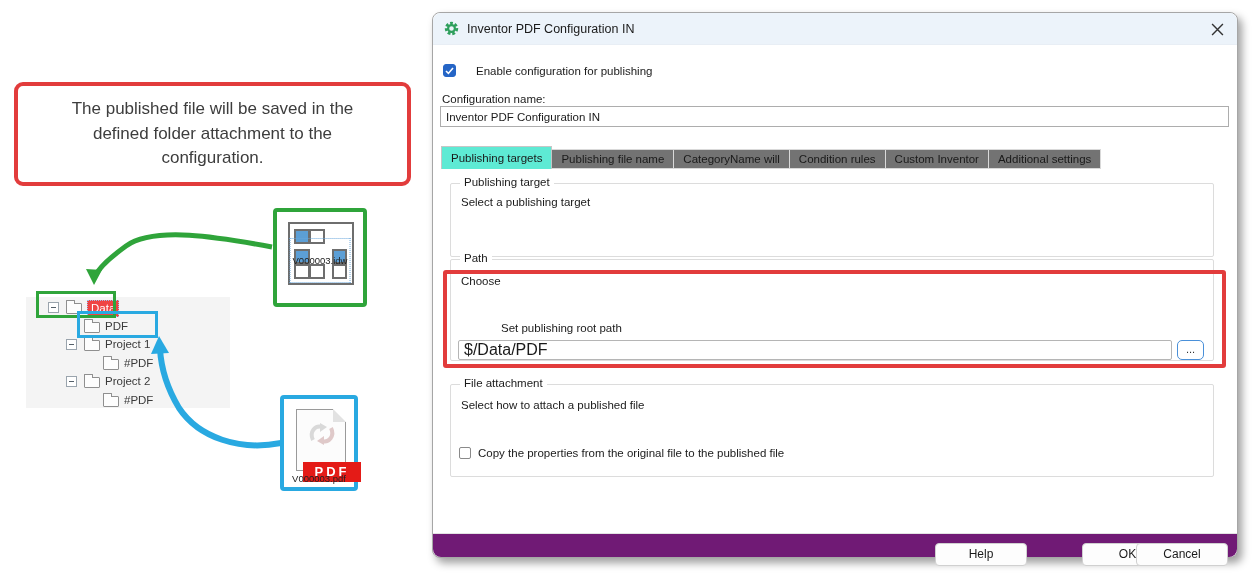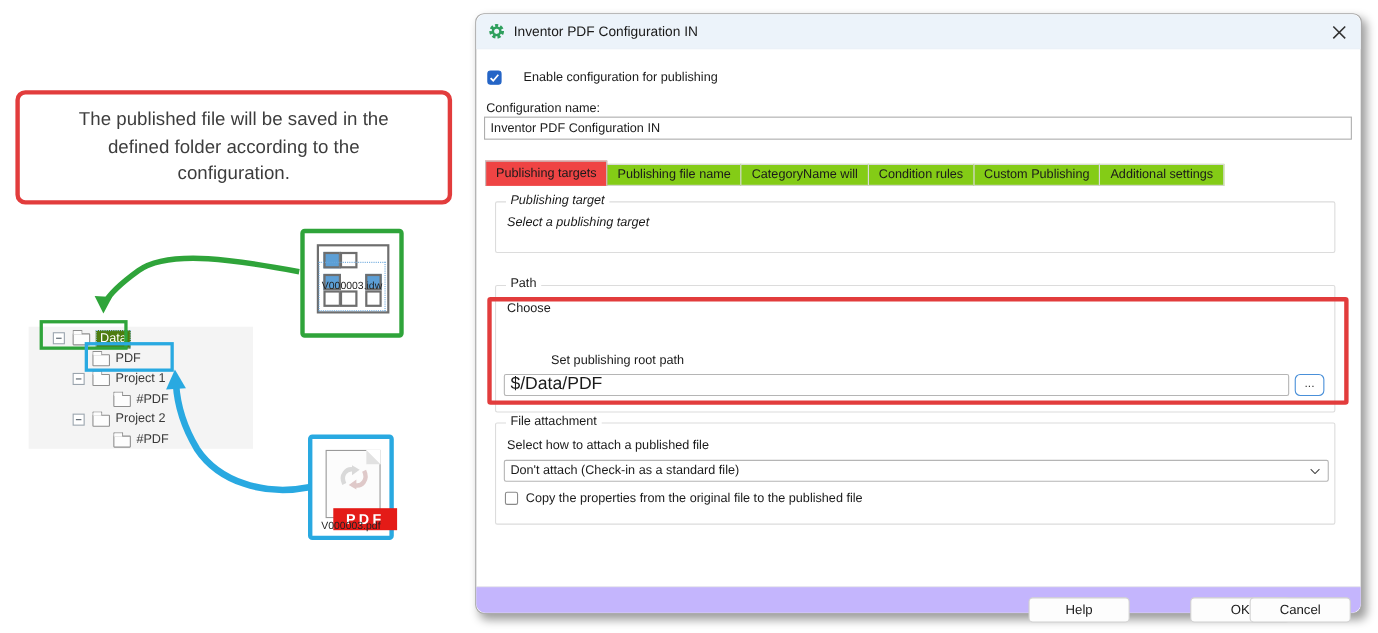--- a/index.html
+++ b/index.html
@@ -8,21 +8,21 @@
   .abs { position:absolute; }
 
   
   #callout { left:14px; top:82px; width:397px; height:104px; border:4px solid #E23C3C;
              border-radius:9px; background:#fff; display:flex; align-items:center; justify-content:center; }
   #callout .txt { font-size:17px; color:#3d3d3d; text-align:center; line-height:1.45; padding:0 38px; }
 
   #tree-panel { left:26px; top:297px; width:204px; height:111px; background:#f4f4f4; }
   .tree-row { position:absolute; left:0; height:17px; width:430px; }
   .tree-row .label { position:absolute; top:0; font-size:11.5px; color:#3a3a3a; line-height:17px; white-space:nowrap; }
-  .tree-row .label.sel { background:#4d7c0f; color:#fff; padding:0 3px; border:1px dotted #9ec7ef; line-height:15px; top:1px; }
+  .tree-row .label.sel { background:#ef4444; color:#fff; padding:0 3px; border:1px dotted #9ec7ef; line-height:15px; top:1px; }
   .expander { position:absolute; top:3px; width:11px; height:11px; border:1px solid #9aa4ad; background:#fff; }
   .expander::before { content:""; position:absolute; left:2px; right:2px; top:4px; height:1px; background:#55606a; }
   .folder { position:absolute; top:4px; width:16px; height:11px; border:1px solid #8f8f8f; border-radius:1px; background:#fdfdfd; }
   .folder::before { content:""; position:absolute; top:-4px; left:-1px; width:7px; height:3px;
                     border:1px solid #8f8f8f; border-bottom:none; border-radius:1px 1px 0 0; background:#fdfdfd; }
 
   #green-rect { left:36px; top:291px; width:80px; height:27px; border:3px solid #2FA43A; z-index:4; }
   #blue-rect  { left:77px; top:311px; width:81px; height:27px; border:3px solid #29A9E1; z-index:5; }
 
   
@@ -56,51 +56,51 @@
   .row-check { position:absolute; display:flex; align-items:center; }
   .cb-on { width:13px; height:13px; background:#2565C6; border:1px solid #2565C6; border-radius:3px;
            display:flex; align-items:center; justify-content:center; }
   .cb-off { width:12px; height:12px; background:#fff; border:1px solid #8a8a8a; border-radius:2px; }
   .lbl { font-size:11.5px; color:#1a1a1a; }
 
   #cfg-input { position:absolute; left:7px; top:93px; width:789px; height:21px; border:1px solid #adadad;
                font-size:11.5px; color:#1a1a1a; padding:0 5px; font-family:"Liberation Sans", sans-serif; background:#fff; }
 
   #tabstrip { position:absolute; left:9px; top:133px; height:23px; display:flex; align-items:flex-end; }
-  .tab { height:20px; line-height:19px; padding:0 9px; font-size:11.5px; color:#1a1a1a; background:#84cc16;
+  .tab { height:20px; line-height:19px; padding:0 9px; font-size:11.5px; color:#1a1a1a; background:#737373;
          border:1px solid #d9d9d9; margin-left:-1px; white-space:nowrap; cursor:pointer; }
-  .tab.active { height:23px; line-height:22px; background:#ef4444; border:1px solid #c6c6c6; border-bottom:none; z-index:2; }
+  .tab.active { height:23px; line-height:22px; background:#5eead4; border:1px solid #c6c6c6; border-bottom:none; z-index:2; }
 
   .group { position:absolute; border:1px solid #dcdcdc; border-radius:2px; background:#fff; }
   .group-label { position:absolute; top:-8px; left:9px; background:#fff; padding:0 4px; font-size:11.5px; color:#1a1a1a; white-space:nowrap; }
   .field-label { position:absolute; font-size:11.5px; color:#1a1a1a; white-space:nowrap; }
 
   .combo { position:absolute; height:20px; background:#fff; border:1px solid #b5b5b5; border-radius:2px; cursor:pointer; }
   .combo .val { position:absolute; left:5px; top:0; line-height:18px; font-size:11.5px; color:#1a1a1a; white-space:nowrap; }
   .combo svg { position:absolute; right:7px; top:7px; }
 
   .textbox { position:absolute; height:20px; background:#fff; border:1px solid #b5b5b5; border-radius:2px; }
   .textbox .val { position:absolute; left:5px; top:0; line-height:18px; font-size:16px; color:#1a1a1a; white-space:nowrap; }
 
   #browse-btn { position:absolute; left:726px; top:80px; width:27px; height:20px; border:1.5px solid #4A90D9;
                 border-radius:5px; background:#fff; font-size:11px; color:#333; text-align:center; line-height:16px; cursor:pointer; }
 
   #red-overlay { position:absolute; left:10px; top:257px; width:783px; height:98px; border:4px solid #E23C3C;
                  border-radius:3px; z-index:6; pointer-events:none; }
 
-  #footer { position:absolute; left:0; bottom:0; right:0; height:24px; background:#c4b5fd;
+  #footer { position:absolute; left:0; bottom:0; right:0; height:24px; background:#701a75;
             border-top:1px solid #e3e3e3; border-radius:0 0 8px 8px;text-decoration:underline; }
   .btn { position:absolute; top:9px; height:23px; background:#fdfdfd; border:1px solid #d0d0d0; border-radius:4px;
          font-size:12px; color:#1a1a1a; text-align:center; line-height:21px; cursor:pointer; }
 </style>
 </head>
 <body>
 
 <div class="abs" id="callout">
-  <div class="txt">The published file will be saved in the defined folder according to the configuration.</div>
+  <div class="txt">The published file will be saved in the defined folder attachment to the configuration.</div>
 </div>
 
 <div class="abs" id="tree-panel"></div>
 
 <div>
   <div class="tree-row" style="top:299px;">
     <span class="expander" style="left:48px;"></span>
     <span class="folder" style="left:66px;"></span>
     <span class="label sel" style="left:87px;">Data</span>
   </div>
@@ -192,50 +192,44 @@
   </div>
 
   <div class="field-label" style="left:9px; top:80px;">Configuration name:</div>
   <input id="cfg-input" type="text" value="Inventor PDF Configuration IN" style="">
 
   <div id="tabstrip">
     <span class="tab active">Publishing targets</span>
     <span class="tab">Publishing file name</span>
     <span class="tab">CategoryName will</span>
     <span class="tab">Condition rules</span>
-    <span class="tab">Custom Publishing</span>
+    <span class="tab">Custom Inventor</span>
     <span class="tab">Additional settings</span>
   </div>
 
-  <div class="group" style="left:17px; top:170px; width:764px; height:47px;font-style:italic;">
+  <div class="group" style="left:17px; top:170px; width:764px; height:74px;">
     <span class="group-label">Publishing target</span>
     <span class="field-label" style="left:10px; top:12px;">Select a publishing target</span>
   </div>
 
-  <div class="group" style="left:17px; top:246px; width:764px; height:116px;">
+  <div class="group" style="left:17px; top:246px; width:764px; height:102px;">
     <span class="group-label">Path</span>
     <span class="field-label" style="left:10px; top:15px;">Choose</span>
     <span class="field-label" style="left:10px; top:62px;margin-left:40px;">Set publishing root path</span>
     <div class="textbox" style="left:7px; top:80px; width:714px;">
       <span class="val">$/Data/PDF</span>
     </div>
     <div id="browse-btn">...</div>
   </div>
 
   <div id="red-overlay"></div>
 
   <div class="group" style="left:17px; top:371px; width:764px; height:93px;">
     <span class="group-label">File attachment</span>
     <span class="field-label" style="left:10px; top:14px;">Select how to attach a published file</span>
-    <div class="combo" style="left:7px; top:33px; width:750px;">
-      <span class="val">Don't attach (Check-in as a standard file)</span>
-      <svg width="9" height="5" viewBox="0 0 9 5">
-          <path d="M0.5 0.5 L4.5 4.5 L8.5 0.5" stroke="#444" fill="none"></path>
-        </svg>
-    </div>
     <div class="row-check" style="left:8px; top:62px;">
       <span class="cb-off"></span>
       <span class="lbl" style="margin-left:7px;">Copy the properties from the original file to the published file</span>
     </div>
   </div>
 
   <div id="footer">
     <div class="btn" style="left:502px; width:92px;">Help</div>
     <div class="btn" style="left:603px; width:91px;margin-left:46px;">OK</div>
     <div class="btn" style="left:703px; width:92px;">Cancel</div>

